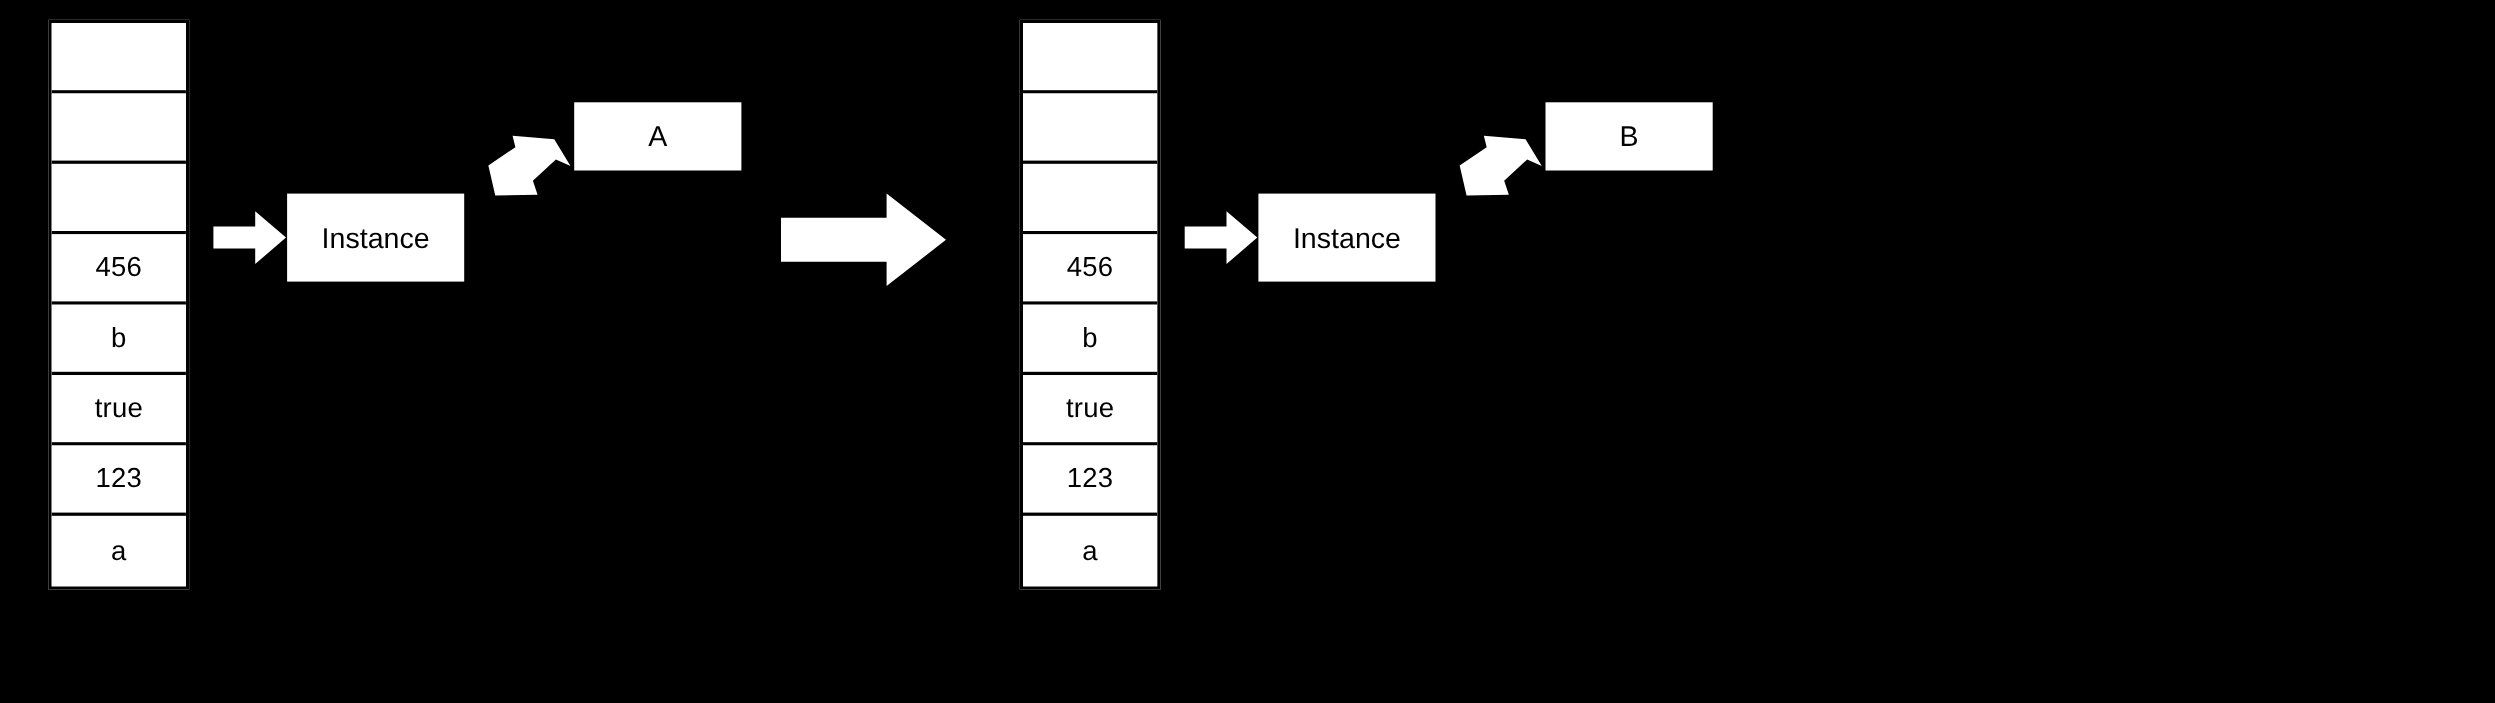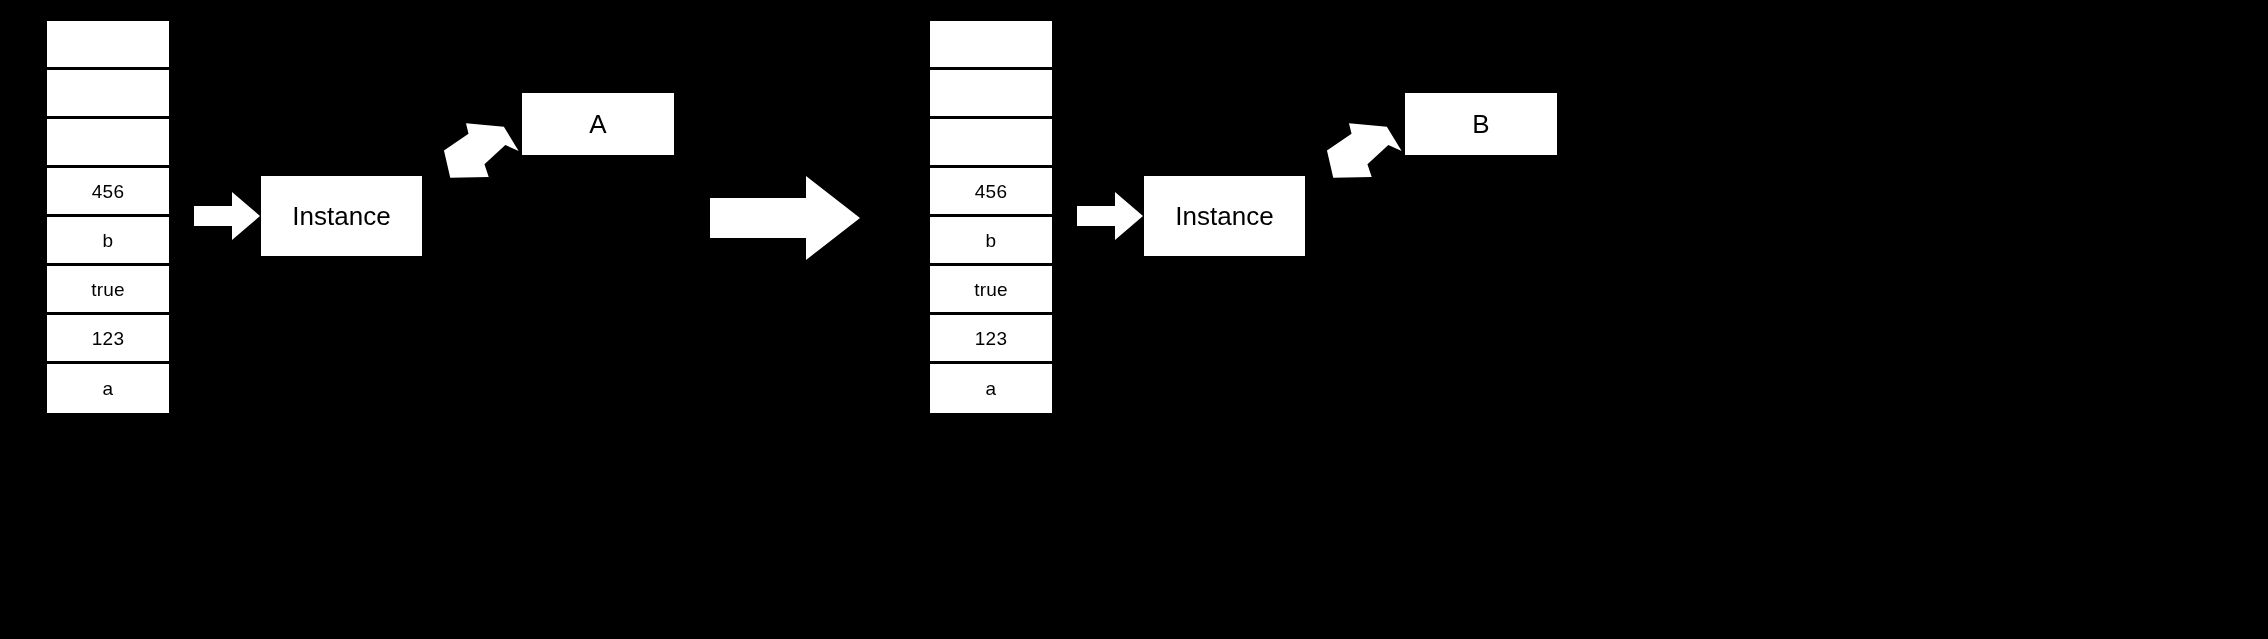--- a/index.html
+++ b/index.html
@@ -17,29 +17,29 @@
 
   
   .stack{
     position:absolute;
     width:128px;
     border:3px solid #000000;
     background:#ffffff;
     box-sizing:border-box;
   }
   .stack-cell{
-    height:49px;
+    height:64px;
     background:#ffffff;
     border-bottom:3px solid #000000;
     box-sizing:border-box;
     display:flex;
     align-items:center;
     justify-content:center;
     color:#000000;
-    font-size:19px;
+    font-size:25px;
     line-height:1;
     letter-spacing:.2px;
   }
   .stack-cell:last-child{border-bottom:none;}
   .stack-cell.empty{}
 
   
   .box{
     position:absolute;
     background:#ffffff;

